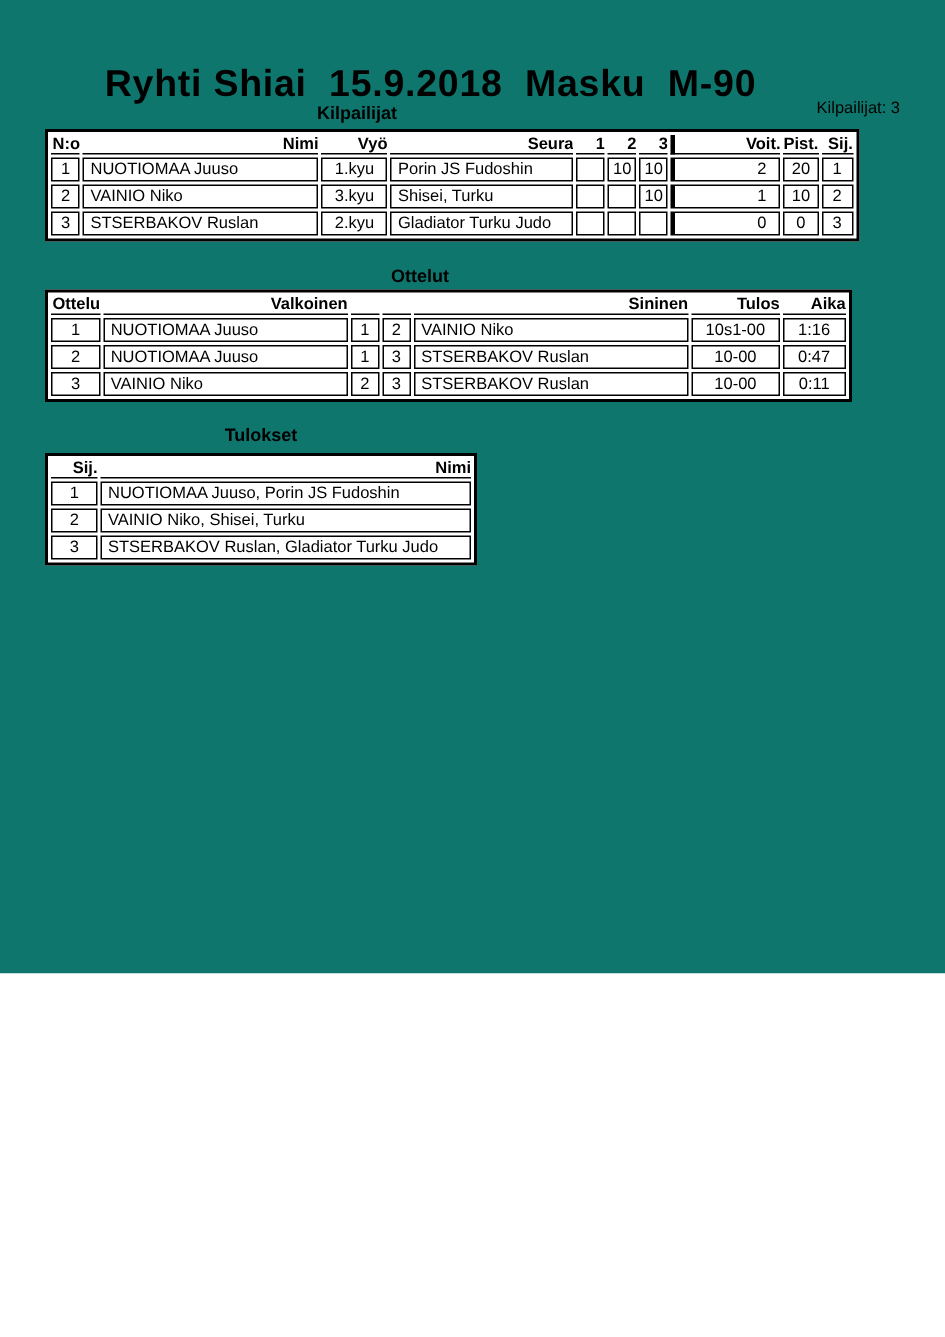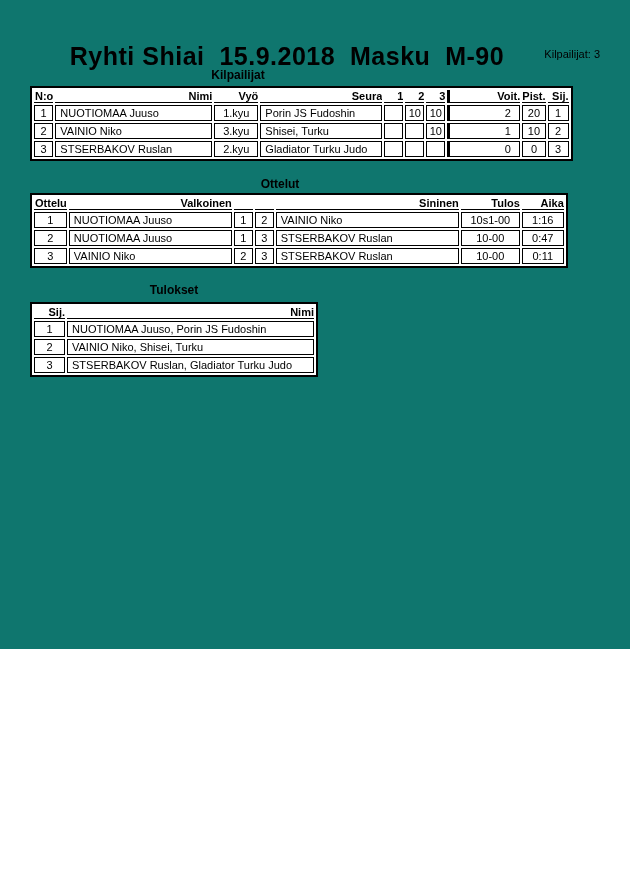--- a/index.html
+++ b/index.html
@@ -16,21 +16,21 @@
     transform:translateX(-50%);
     font-size:25px; font-weight:bold;
     white-space:pre; letter-spacing:0.5px;
   }
   .subtitle {
     position:absolute; top:68px; left:238px;
     transform:translateX(-50%);
     font-size:12px; font-weight:bold;
   }
   .count {
-    position:absolute; top:48px; right:30px;
+    position:absolute; top:66px; right:30px;
     font-size:11px; font-weight:normal;
   }
   .sec-title {
     position:absolute;
     font-size:12px; font-weight:bold;
     transform:translateX(-50%);
     white-space:nowrap;
   }
   #ottelut-title  { top:177px; left:280px; }
   #tulokset-title { top:283px; left:174px;text-align:right; }

